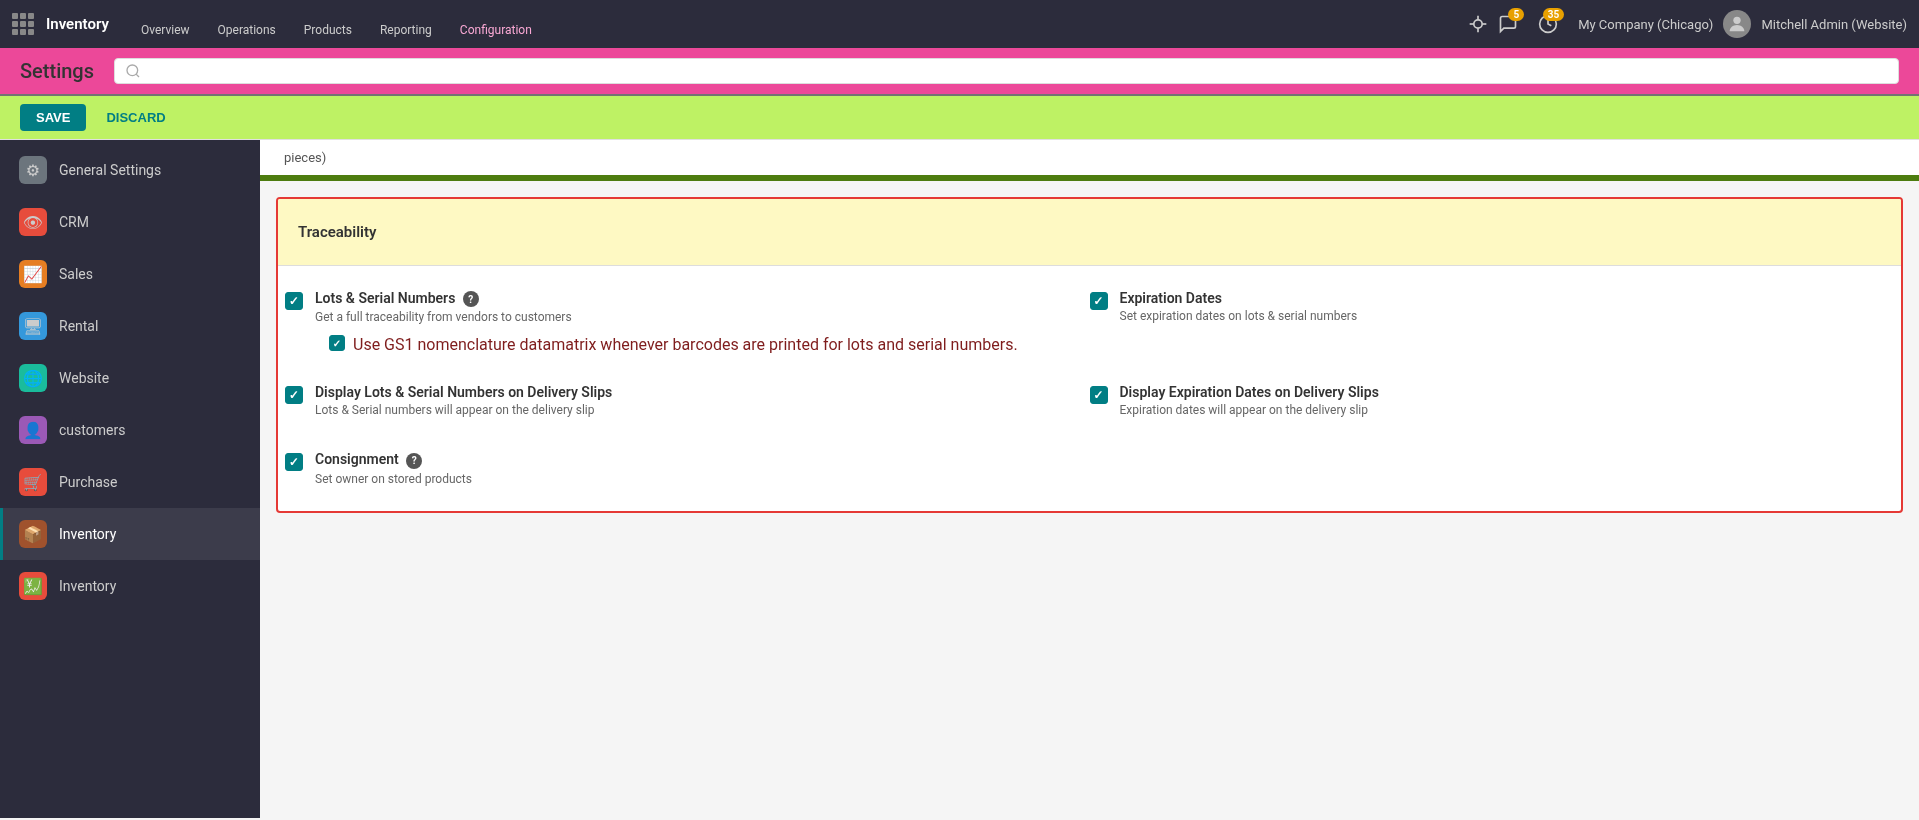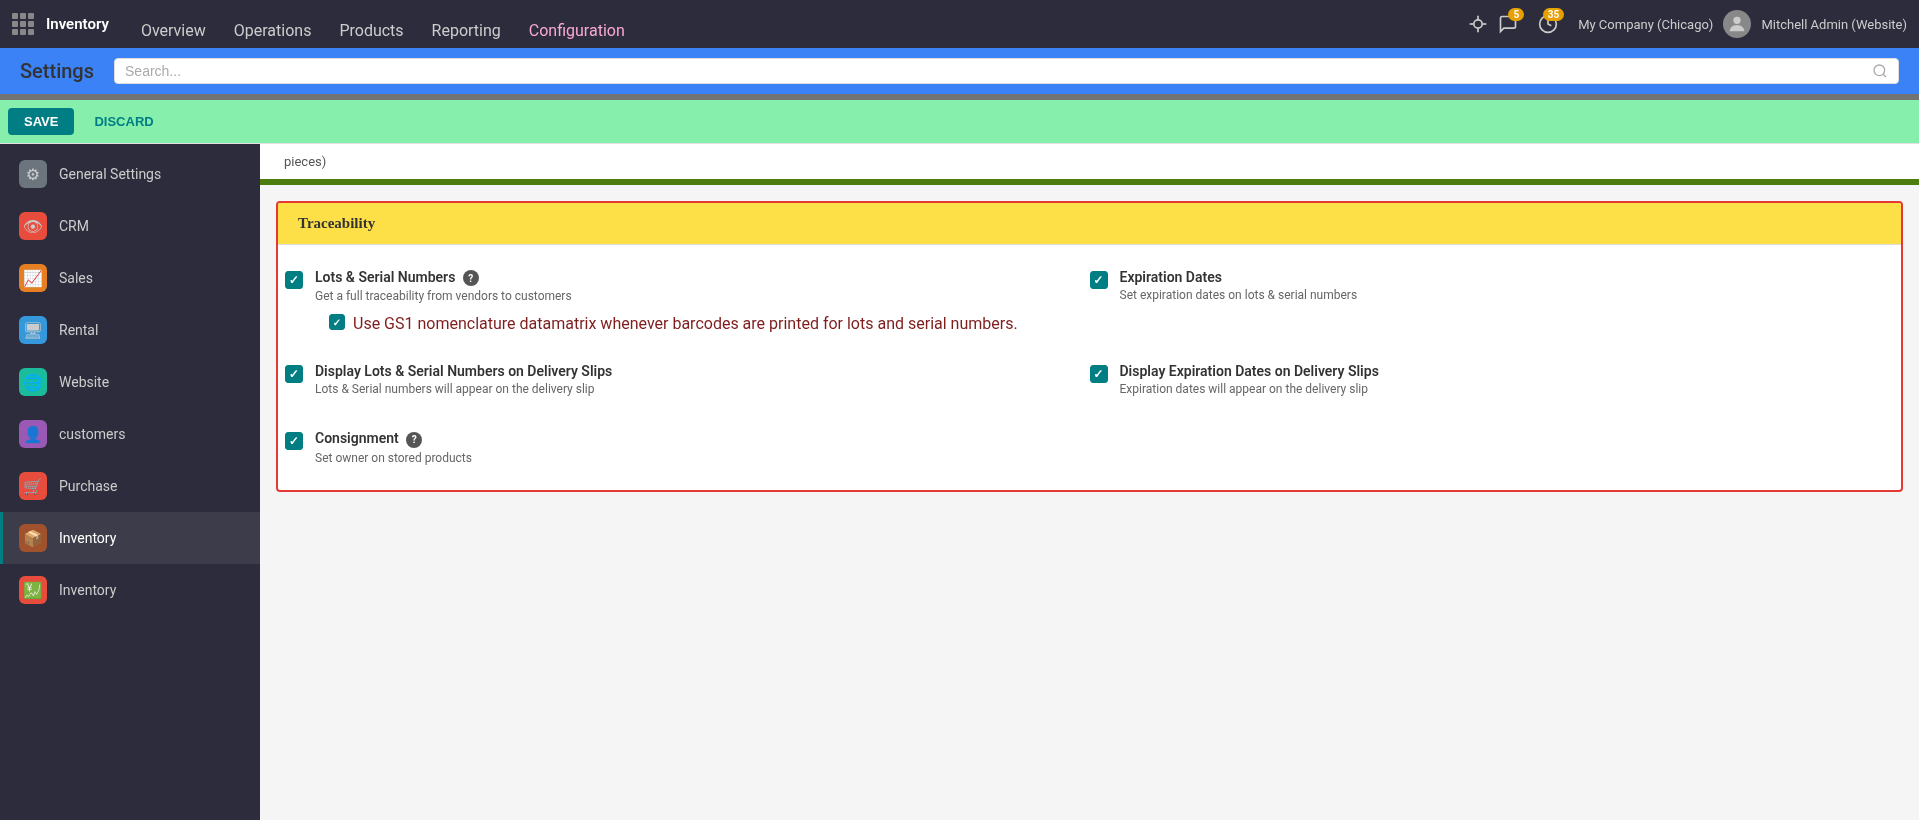--- a/index.html
+++ b/index.html
@@ -31,21 +31,21 @@
       color: #fff;
       font-weight: 600;
       font-size: 15px;
       margin-right: 16px;
     }
     .top-nav .nav-item {
       color: #ccc;
       padding: 6px 12px;
       border-radius: 4px;
       cursor: pointer;
-      font-size: 16px;
+      font-size: 12px;
       white-space: nowrap;
       margin-top: 12px;
     }
     .top-nav .nav-item.active { color: #f9a8d4; }
     .top-nav .spacer { flex: 1; }
     .top-nav .nav-right {
       display: flex;
       align-items: center;
       gap: 10px;
       color: #ccc;
@@ -72,22 +72,22 @@
       width: 28px; height: 28px;
       border-radius: 50%;
       background: #888;
       overflow: hidden;
       display: flex; align-items: center; justify-content: center;
       color: #fff; font-size: 12px;
     }
 
     
     .sub-header {
-      background: #3b82f6;
-      border-bottom: 6px solid #737373;
+      background: #ec4899;
+      border-bottom: 2px solid #737373;
       padding: 10px 20px;
       display: flex;
       align-items: center;
       gap: 20px;
     }
     .sub-header h1 {
       font-size: 20px;
       font-weight: 500;
       color: #333;
       flex: 0 0 auto;
@@ -105,22 +105,22 @@
       border: none;
       outline: none;
       flex: 1;
       font-size: 14px;
       color: #333;
     }
     .search-bar input::placeholder { color: #aaa; }
 
     
     .buttons-row {
-      background: #86efac;
-      padding: 8px 8px;
+      background: #bef264;
+      padding: 8px 20px;
       display: flex;
       gap: 8px;
       border-bottom: 1px solid #e0e0e0;
     }
     .btn-save {
       background: #017e84;
       color: #fff;
       border: none;
       padding: 6px 16px;
       border-radius: 4px;
@@ -203,27 +203,26 @@
 
     
     .traceability-section {
       border: 2px solid #e53935;
       border-radius: 4px;
       margin: 16px;
       background: #fff;
       overflow: hidden;
     }
     .traceability-header {
-      background: #fde047;
-      padding: 12px 20px;
+      background: #fef9c3;
+      padding: 24px 20px;
       font-size: 15px;
       font-weight: 600;
       color: #333;
       border-bottom: 1px solid #ddd;
-      font-family: Liberation Serif, serif;
     }
     .traceability-body {
       padding: 16px 7px;
     }
     .col-setting {
       display: flex;
       align-items: flex-start;
       gap: 12px;
       padding: 8px 0;
     }
@@ -359,21 +358,20 @@
           <path d="M4 20c0-4 3.6-7 8-7s8 3 8 7"></path>
       </svg>
     </div>
     <span style="color:#ccc;font-size:13px;">Mitchell Admin (Website)</span>
   </div>
 </nav>
 
 <div class="sub-header">
   <h1>Settings</h1>
   <div class="search-bar">
-    <input type="text" placeholder="Search..." style="">
     <svg width="16" height="16" viewBox="0 0 24 24" fill="none" stroke="#aaa" stroke-width="2">
       <circle cx="11" cy="11" r="8"></circle>
         <line x1="21" y1="21" x2="16.65" y2="16.65"></line>
     </svg>
   </div>
 </div>
 
 <div class="buttons-row">
   <button class="btn-save">SAVE</button>
   <button class="btn-discard">DISCARD</button>

